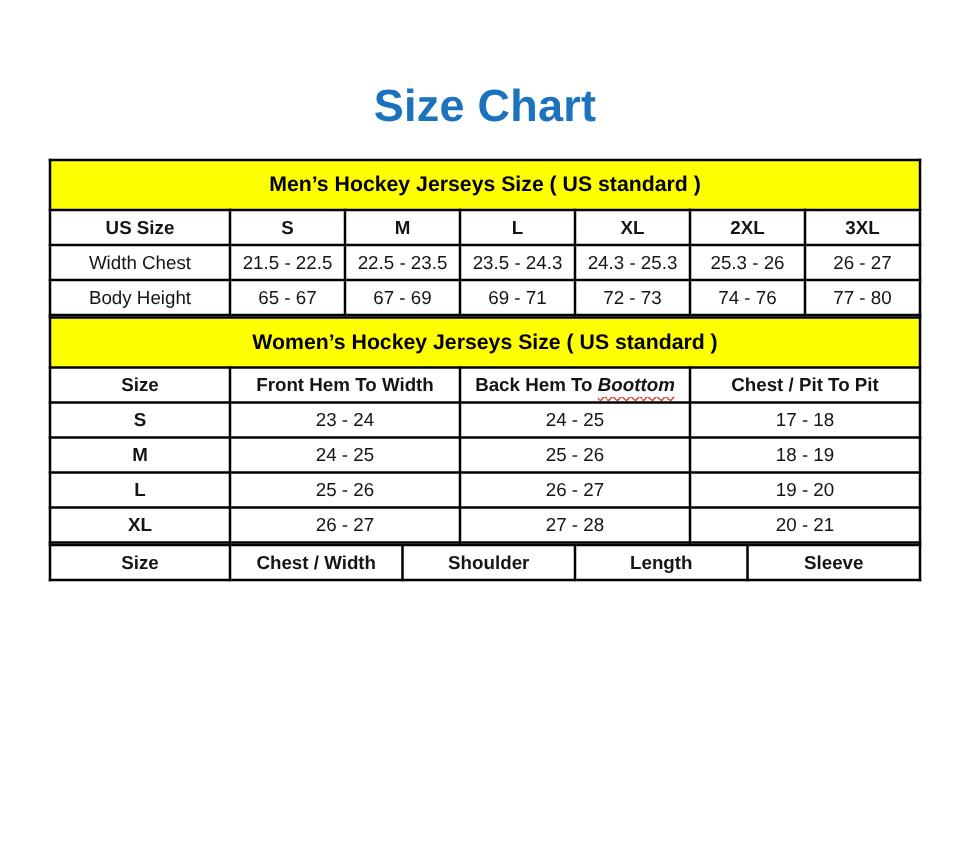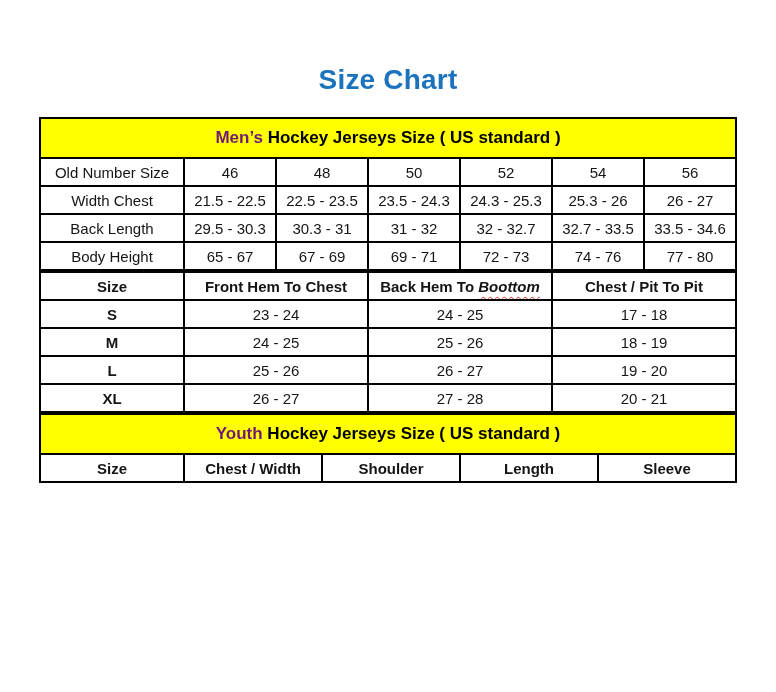--- a/index.html
+++ b/index.html
@@ -8,21 +8,21 @@
     width: 776px; height: 692px;
     font-family: "Liberation Sans", sans-serif;
     color: #151515;
     overflow: hidden;
   }
   .canvas { position: relative; width: 776px; height: 692px; background: #ffffff; }
 
   .page-title {
     padding-top: 64px;
     text-align: center;
-    font-size: 28px;
+    font-size: 36px;
     font-weight: 700;
     color: #1b72bd;
     letter-spacing: 0.2px;
   }
 
   .chart-wrap { margin: 21px 0 0 39px; width: 696px; }
 
   table {
     border-collapse: collapse;
     table-layout: fixed;
@@ -42,21 +42,21 @@
   td.plain-label { font-weight: 400; }
   td.bold-label { font-weight: 700; }
 
   .band td {
     background: #ffff00;
     height: 40px;
     font-size: 17px;
     font-weight: 700;
     color: #000000;
   }
-  .band-highlight { color: #701a75; }
+  .band-highlight { color: #000000; }
 
   .squiggle {
     text-decoration-line: underline;
     text-decoration-style: wavy;
     text-decoration-color: #d93b2b;
     text-decoration-thickness: 1px;
     text-underline-offset: 4px;
     font-style: italic;
   }
 </style>
@@ -77,45 +77,36 @@
           <col style="width:92px">
           <col style="width:92px">
           <col style="width:92px">
           <col style="width:92px">
       </colgroup>
       <tbody>
           <tr class="band">
         <td colspan="7"><span class="band-highlight">Men’s</span> <span>Hockey Jerseys Size ( US standard )</span></td>
       </tr>
       <tr>
-        <td class="plain-label">Old Number Size</td>
-        <td>46</td>
-        <td>48</td>
-        <td>50</td>
-        <td>52</td>
-        <td>54</td>
-        <td>56</td>
+        <th>US Size</th>
+        <th>S</th>
+        <th>M</th>
+        <th>L</th>
+        <th>XL</th>
+        <th>2XL</th>
+        <th>3XL</th>
       </tr>
       <tr>
         <td class="plain-label">Width Chest</td>
         <td>21.5 - 22.5</td>
         <td>22.5 - 23.5</td>
         <td>23.5 - 24.3</td>
         <td>24.3 - 25.3</td>
         <td>25.3 - 26</td>
         <td>26 - 27</td>
-      </tr>
-      <tr>
-        <td class="plain-label">Back Length</td>
-        <td>29.5 - 30.3</td>
-        <td>30.3 - 31</td>
-        <td>31 - 32</td>
-        <td>32 - 32.7</td>
-        <td>32.7 - 33.5</td>
-        <td>33.5 - 34.6</td>
       </tr>
       <tr>
         <td class="plain-label">Body Height</td>
         <td>65 - 67</td>
         <td>67 - 69</td>
         <td>69 - 71</td>
         <td>72 - 73</td>
         <td>74 - 76</td>
         <td>77 - 80</td>
       </tr>
@@ -123,23 +114,26 @@
       </table>
 
     <table>
       <colgroup>
         <col style="width:144px">
           <col style="width:184px">
           <col style="width:184px">
           <col style="width:184px">
       </colgroup>
       <tbody>
+          <tr class="band">
+        <td colspan="4"><span class="band-highlight">Women’s</span> <span>Hockey Jerseys Size ( US standard )</span></td>
+      </tr>
       <tr>
         <th>Size</th>
-        <th>Front Hem To Chest</th>
+        <th>Front Hem To Width</th>
         <th><span>Back Hem To</span> <span class="squiggle">Boottom</span></th>
         <th>Chest / Pit To Pit</th>
       </tr>
       <tr>
         <td class="bold-label">S</td>
         <td>23 - 24</td>
         <td>24 - 25</td>
         <td>17 - 18</td>
       </tr>
       <tr>
@@ -165,23 +159,20 @@
 
     <table>
       <colgroup>
         <col style="width:144px">
           <col style="width:138px">
           <col style="width:138px">
           <col style="width:138px">
           <col style="width:138px">
       </colgroup>
       <tbody>
-          <tr class="band">
-        <td colspan="5"><span class="band-highlight">Youth</span> <span>Hockey Jerseys Size ( US standard )</span></td>
-      </tr>
       <tr>
         <th>Size</th>
         <th>Chest / Width</th>
         <th>Shoulder</th>
         <th>Length</th>
         <th>Sleeve</th>
       </tr>
     </tbody>
       </table>
 

